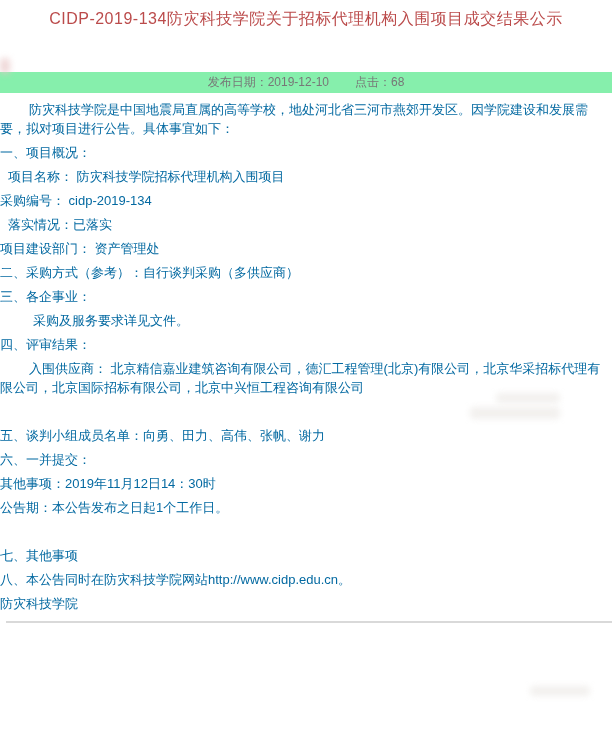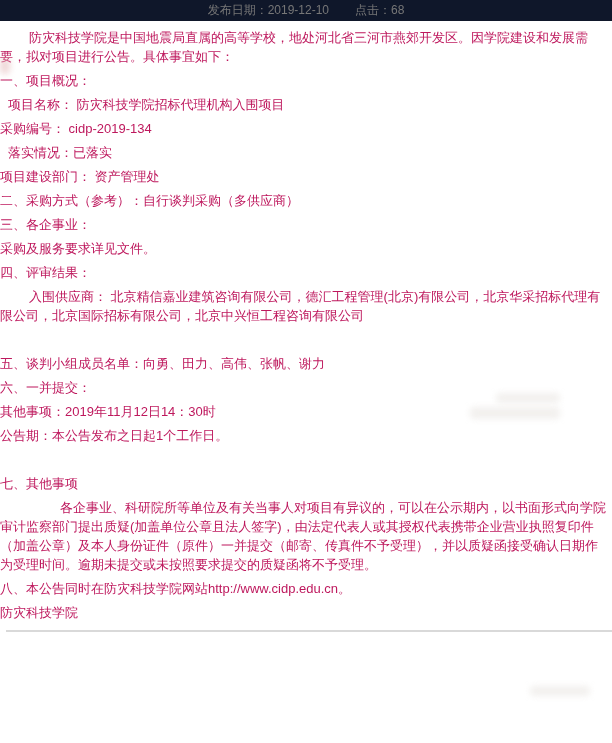--- a/index.html
+++ b/index.html
@@ -28,21 +28,21 @@
 
   .body {
     padding:7px 4px 0 0;
     font-size:13px; color:#595959;
     line-height:19px;
   }
   .body p { margin:0 0 5px 0; }
   .pt-intro { margin-left:4px;  text-indent:29px; }
   .pt-l1    { margin-left:33px; }
   .pt-l2    { margin-left:60px;padding-left:8px; }
-  .pt-l05   { margin-left:20px; }
+  .pt-l05   { margin-left:20px;padding-left:33px; }
   .pt-deep  { margin-left:2px;  text-indent:60px; }
   .pt-spacer{ height:19px; margin-bottom:5px; }
 
   .divider {
     border-top:2px solid #d9d9d9;
     margin:8px 0 0 6px;
   }
 
   .artifact {
     position:absolute; pointer-events:none;
@@ -51,46 +51,46 @@
   .artifact.a1 { left:496px; top:393px; width:64px; height:10px; }
   .artifact.a2 { left:470px; top:407px; width:90px; height:12px; }
   .artifact.a3 { left:530px; top:686px; width:60px; height:10px; }
   .artifact.pink { background:#e9c8c8; left:0px; top:58px; width:10px; height:16px; }
 </style>
 </head>
 <body>
 
 <div class="page">
 
+  <h1 class="title" style="color: rgb(187, 75, 75);">CIDP-2019-134防灾科技学院关于招标代理机构入围项目成交结果公示</h1>
 
-  <div class="meta-bar" style="background: #0f172a;">
+  <div class="meta-bar" style="background: #86efac; margin-top: 40px;">
     <span><span>发布日期：</span><span>2019-12-10</span></span>
     <span class="clicks"><span>点击：</span><span>68</span></span>
   </div>
 
-  <div class="body" id="doc-body" style="color: #be185d;">
+  <div class="body" id="doc-body" style="color: #0369a1;">
       <p class="pt-intro">防灾科技学院是中国地震局直属的高等学校，地处河北省三河市燕郊开发区。因学院建设和发展需要，拟对项目进行公告。具体事宜如下：</p>
       <p class="pt-l1">一、项目概况：</p>
       <p class="pt-l2">项目名称： 防灾科技学院招标代理机构入围项目</p>
       <p class="pt-l1">采购编号： cidp-2019-134</p>
       <p class="pt-l2">落实情况：已落实</p>
       <p class="pt-l1">项目建设部门： 资产管理处</p>
       <p class="pt-l1">二、采购方式（参考）：自行谈判采购（多供应商）</p>
       <p class="pt-l1">三、各企事业：</p>
       <p class="pt-l05">采购及服务要求详见文件。</p>
       <p class="pt-l1">四、评审结果：</p>
       <p class="pt-intro">入围供应商： 北京精信嘉业建筑咨询有限公司，德汇工程管理(北京)有限公司，北京华采招标代理有限公司，北京国际招标有限公司，北京中兴恒工程咨询有限公司</p>
       <div class="pt-spacer"></div>
       <p class="pt-l1">五、谈判小组成员名单：向勇、田力、高伟、张帆、谢力</p>
       <p class="pt-l1">六、一并提交：</p>
       <p class="pt-l1">其他事项：2019年11月12日14：30时</p>
       <p class="pt-l1">公告期：本公告发布之日起1个工作日。</p>
       <div class="pt-spacer"></div>
       <p class="pt-l1">七、其他事项</p>
-      <p class="pt-deep">各企事业、科研院所等单位及有关当事人对项目有异议的，可以在公示期内，以书面形式向学院审计监察部门提出质疑(加盖单位公章且法人签字)，由法定代表人或其授权代表携带企业营业执照复印件（加盖公章）及本人身份证件（原件）一并提交（邮寄、传真件不予受理），并以质疑函接受确认日期作为受理时间。逾期未提交或未按照要求提交的质疑函将不予受理。</p>
       <p class="pt-l1">八、本公告同时在防灾科技学院网站http://www.cidp.edu.cn。</p>
       <p class="pt-l1">防灾科技学院</p>
     </div>
 
   <div class="divider" style="border-top-color: rgb(217, 217, 217);"></div>
 
   <div class="artifact a1"></div>
   <div class="artifact a2"></div>
   <div class="artifact a3"></div>
   <div class="artifact pink"></div>

